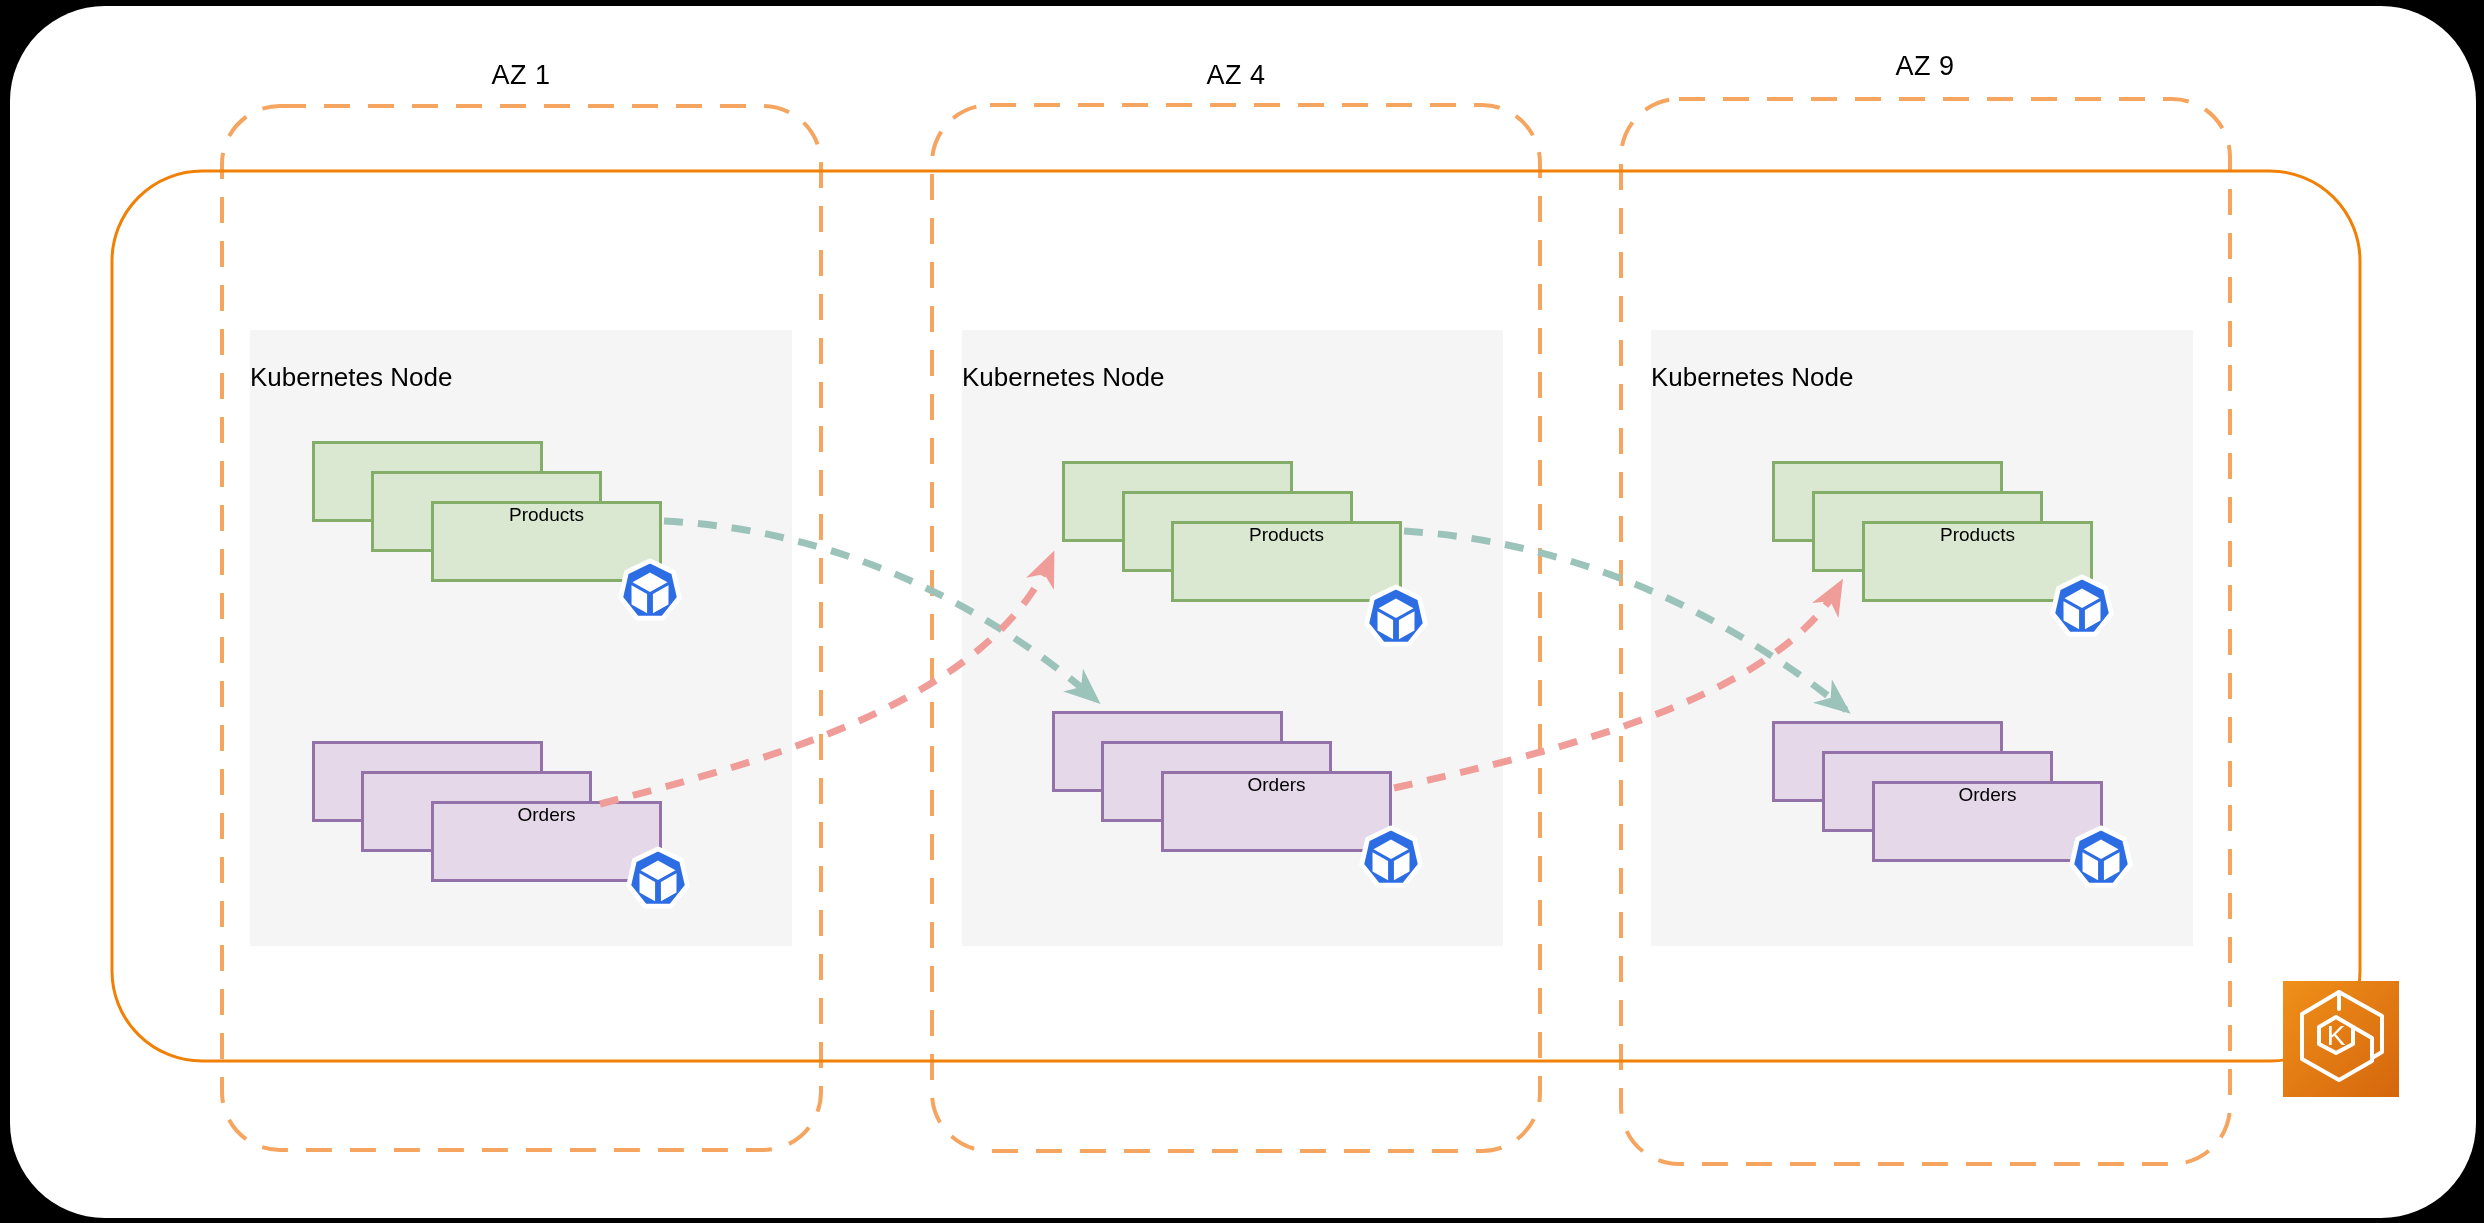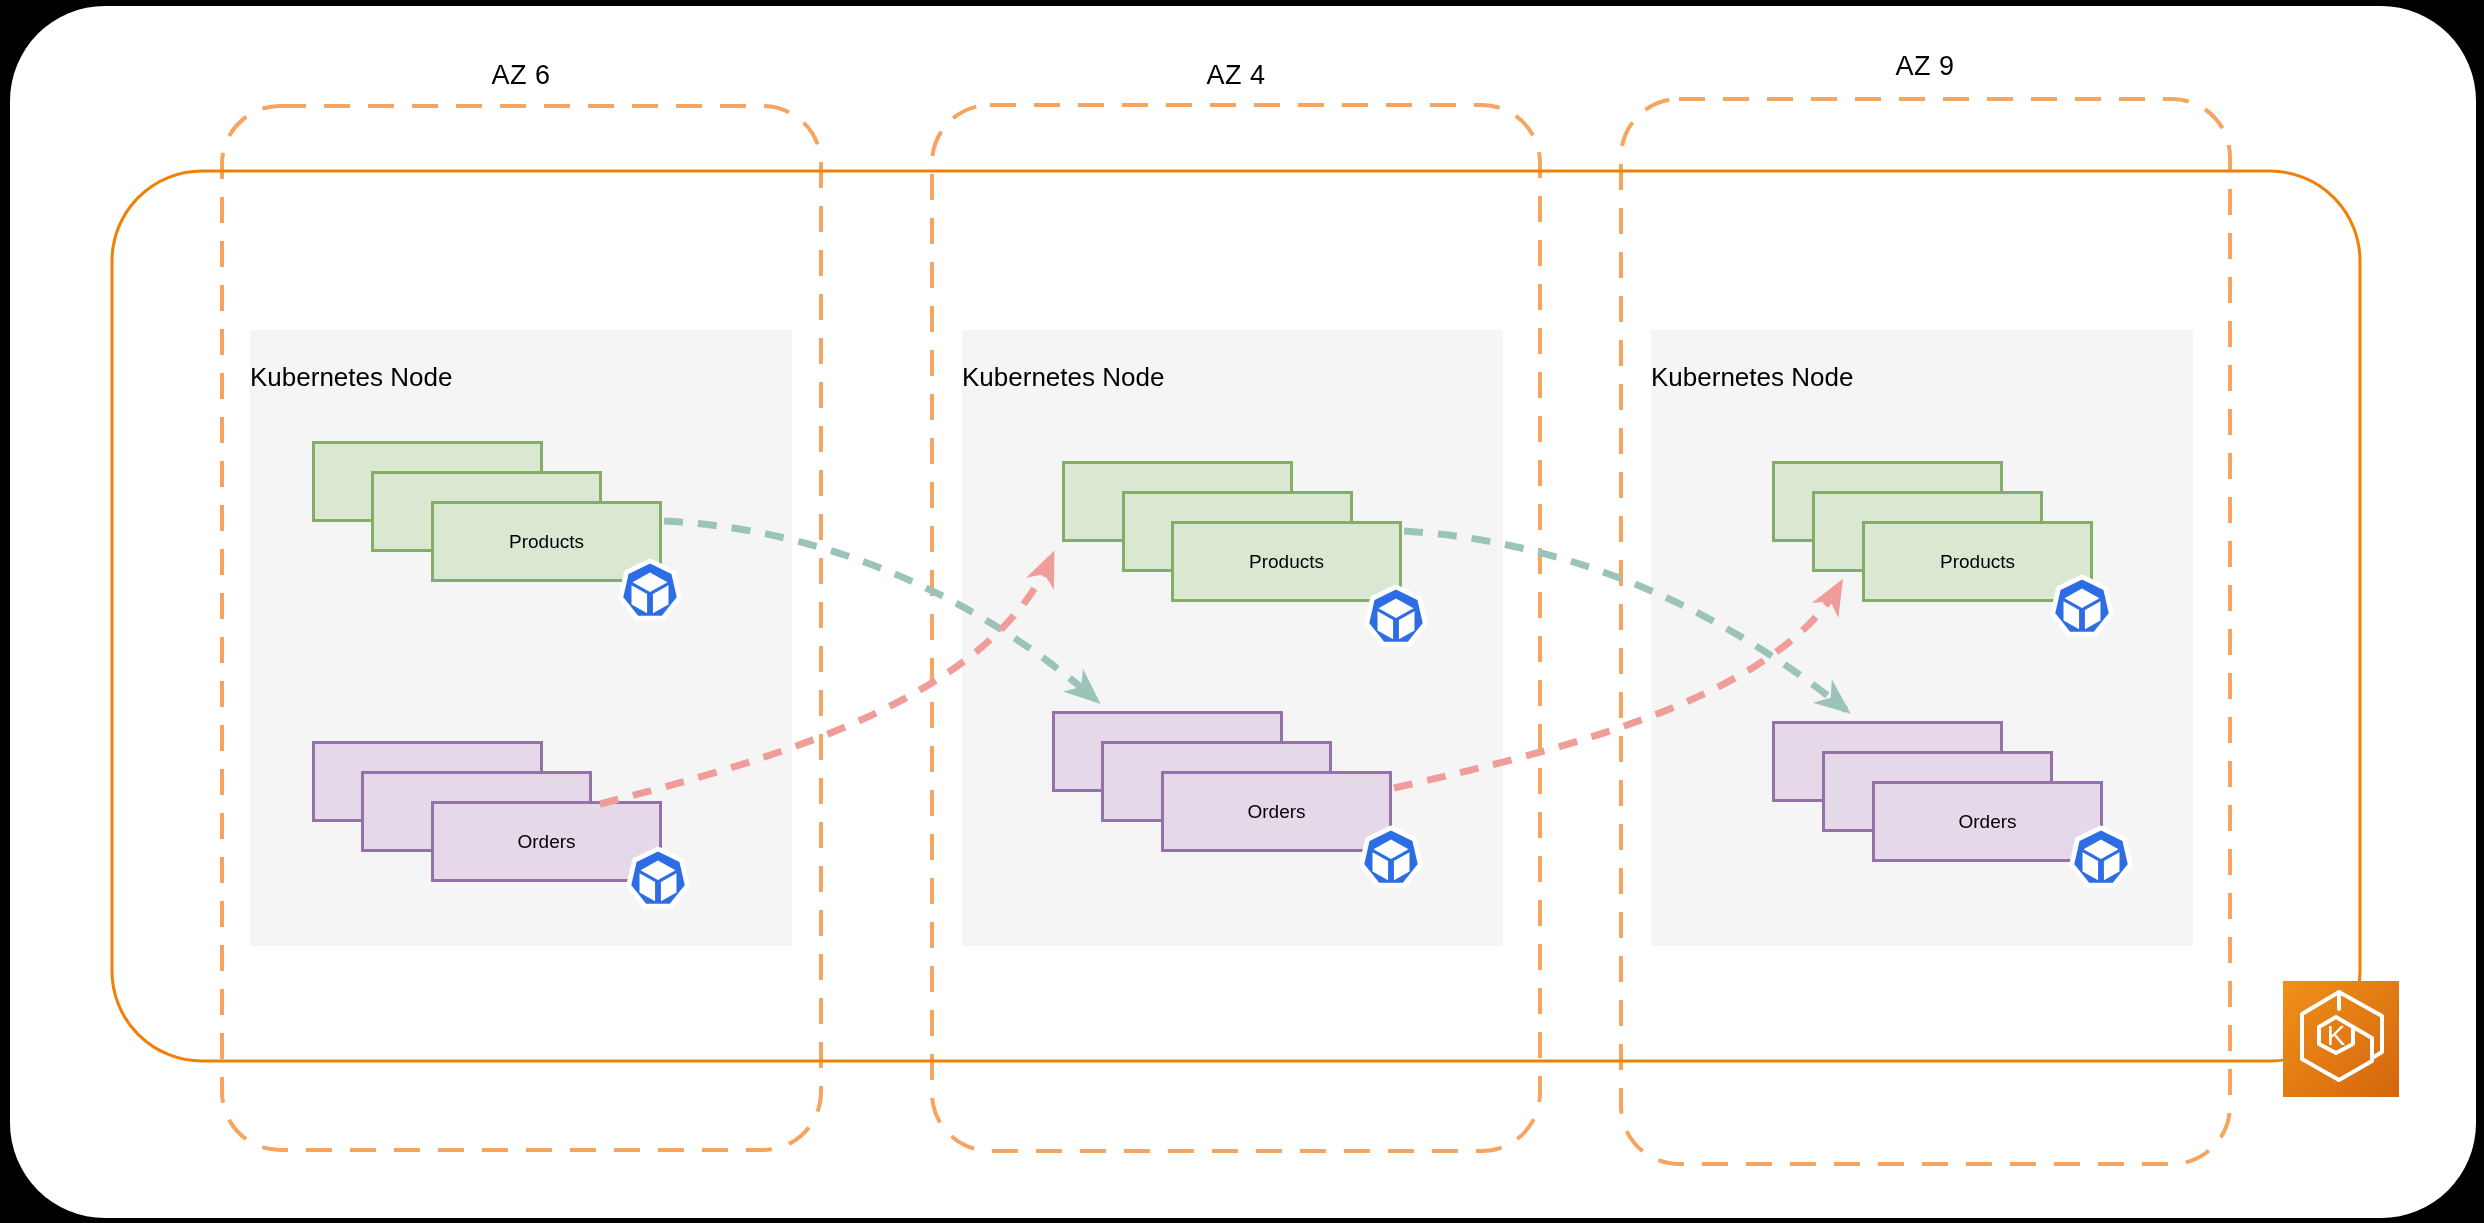--- a/index.html
+++ b/index.html
@@ -11,40 +11,40 @@
   .canvas{position:absolute;left:10px;top:6px;width:2466px;height:1212px;
           background:var(--canvas-bg);border-radius:95px;z-index:0;}
   svg.layer{position:absolute;left:0;top:0;width:2484px;height:1223px;}
   .underlay{z-index:1;}
   .arrows{z-index:4;pointer-events:none;}
   .az-label{position:absolute;width:300px;text-align:center;font-size:27px;color:var(--label-text);
             letter-spacing:.5px;z-index:2;}
   .node-box{position:absolute;background:var(--node-bg);z-index:2;}
   .node-title{position:absolute;top:32px;left:0;right:0;text-align:left;font-size:26px;color:var(--label-text);}
   .card{position:absolute;width:231px;height:81px;box-sizing:border-box;border:3px solid;z-index:3;
-        display:flex;align-items:center;justify-content:center;font-size:19px;color:var(--label-text);}
+        display:flex;align-items:flex-start;justify-content:center;font-size:19px;color:var(--label-text);}
   .card.green{background:var(--green-fill);border-color:var(--green-stroke);}
   .card.purple{background:var(--purple-fill);border-color:var(--purple-stroke);}
   .pod-icon{position:absolute;width:70px;height:70px;z-index:5;}
   .eks-icon{position:absolute;left:2283px;top:981px;width:116px;height:116px;z-index:6;}
 </style>
 </head>
 <body>
 
 <div class="stage">
   <div class="canvas"></div>
 
   <svg class="layer underlay" viewBox="0 0 2484 1223">
     <rect x="222" y="106" width="599" height="1044" rx="58" fill="none" style="stroke:var(--az-line)" stroke-width="4" stroke-dasharray="26 18"></rect>
     <rect x="932" y="105" width="608" height="1046" rx="58" fill="none" style="stroke:var(--az-line)" stroke-width="4" stroke-dasharray="26 18"></rect>
     <rect x="1621" y="99" width="609" height="1065" rx="58" fill="none" style="stroke:var(--az-line)" stroke-width="4" stroke-dasharray="26 18"></rect>
     <rect x="112" y="171" width="2248" height="890" rx="90" fill="none" style="stroke:var(--cluster-line)" stroke-width="3"></rect>
   </svg>
 
-  <div class="az-label" style="left:371px;top:60px">AZ 6</div>
+  <div class="az-label" style="left:371px;top:60px">AZ 1</div>
   <div class="az-label" style="left:1086px;top:60px">AZ 4</div>
   <div class="az-label" style="left:1775px;top:51px">AZ 9</div>
 
   <div class="node-box" style="left:250px;top:330px;width:542px;height:616px">
     <div class="node-title">Kubernetes Node</div>
   </div>
   <div class="card green" style="left:312px;top:441px"></div>
   <div class="card green" style="left:371px;top:471px"></div>
   <div class="card green" style="left:431px;top:501px">
     <span>Products</span>

